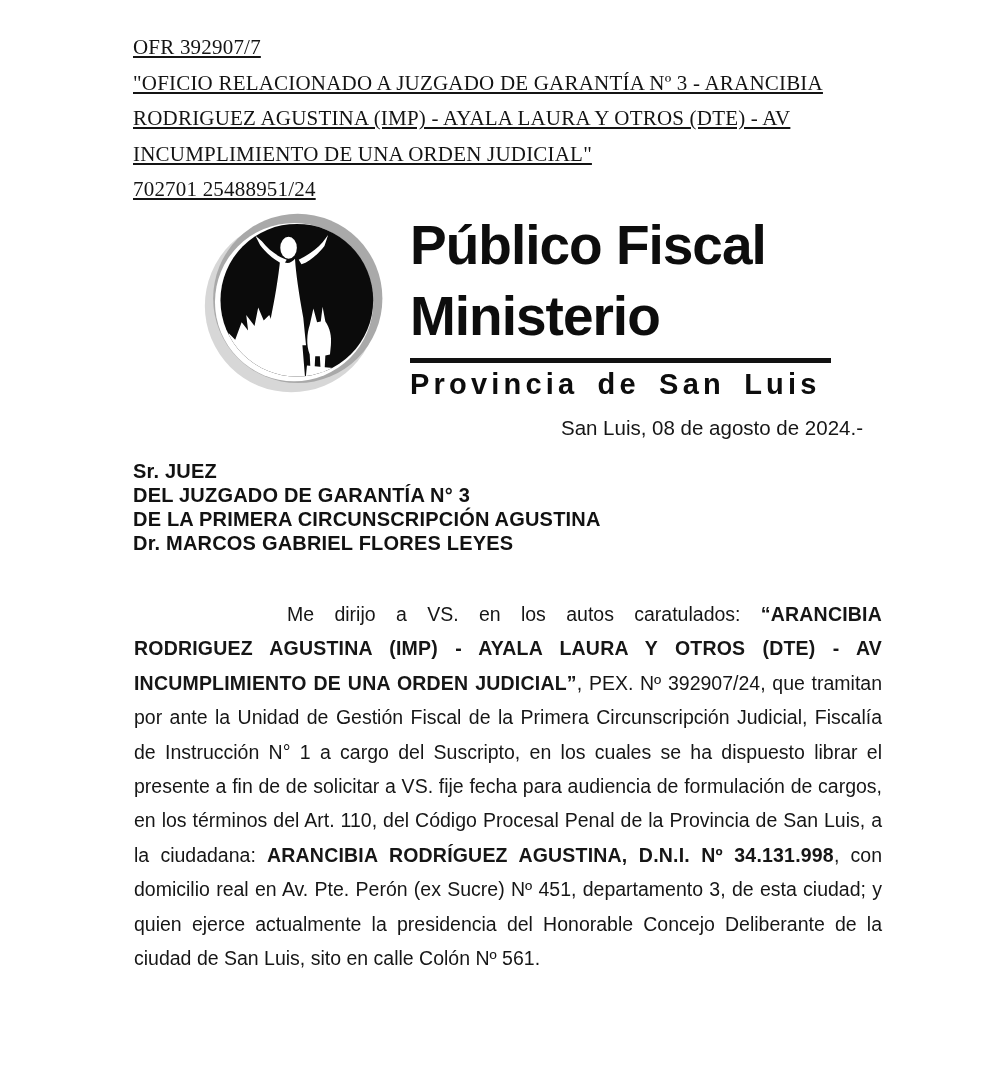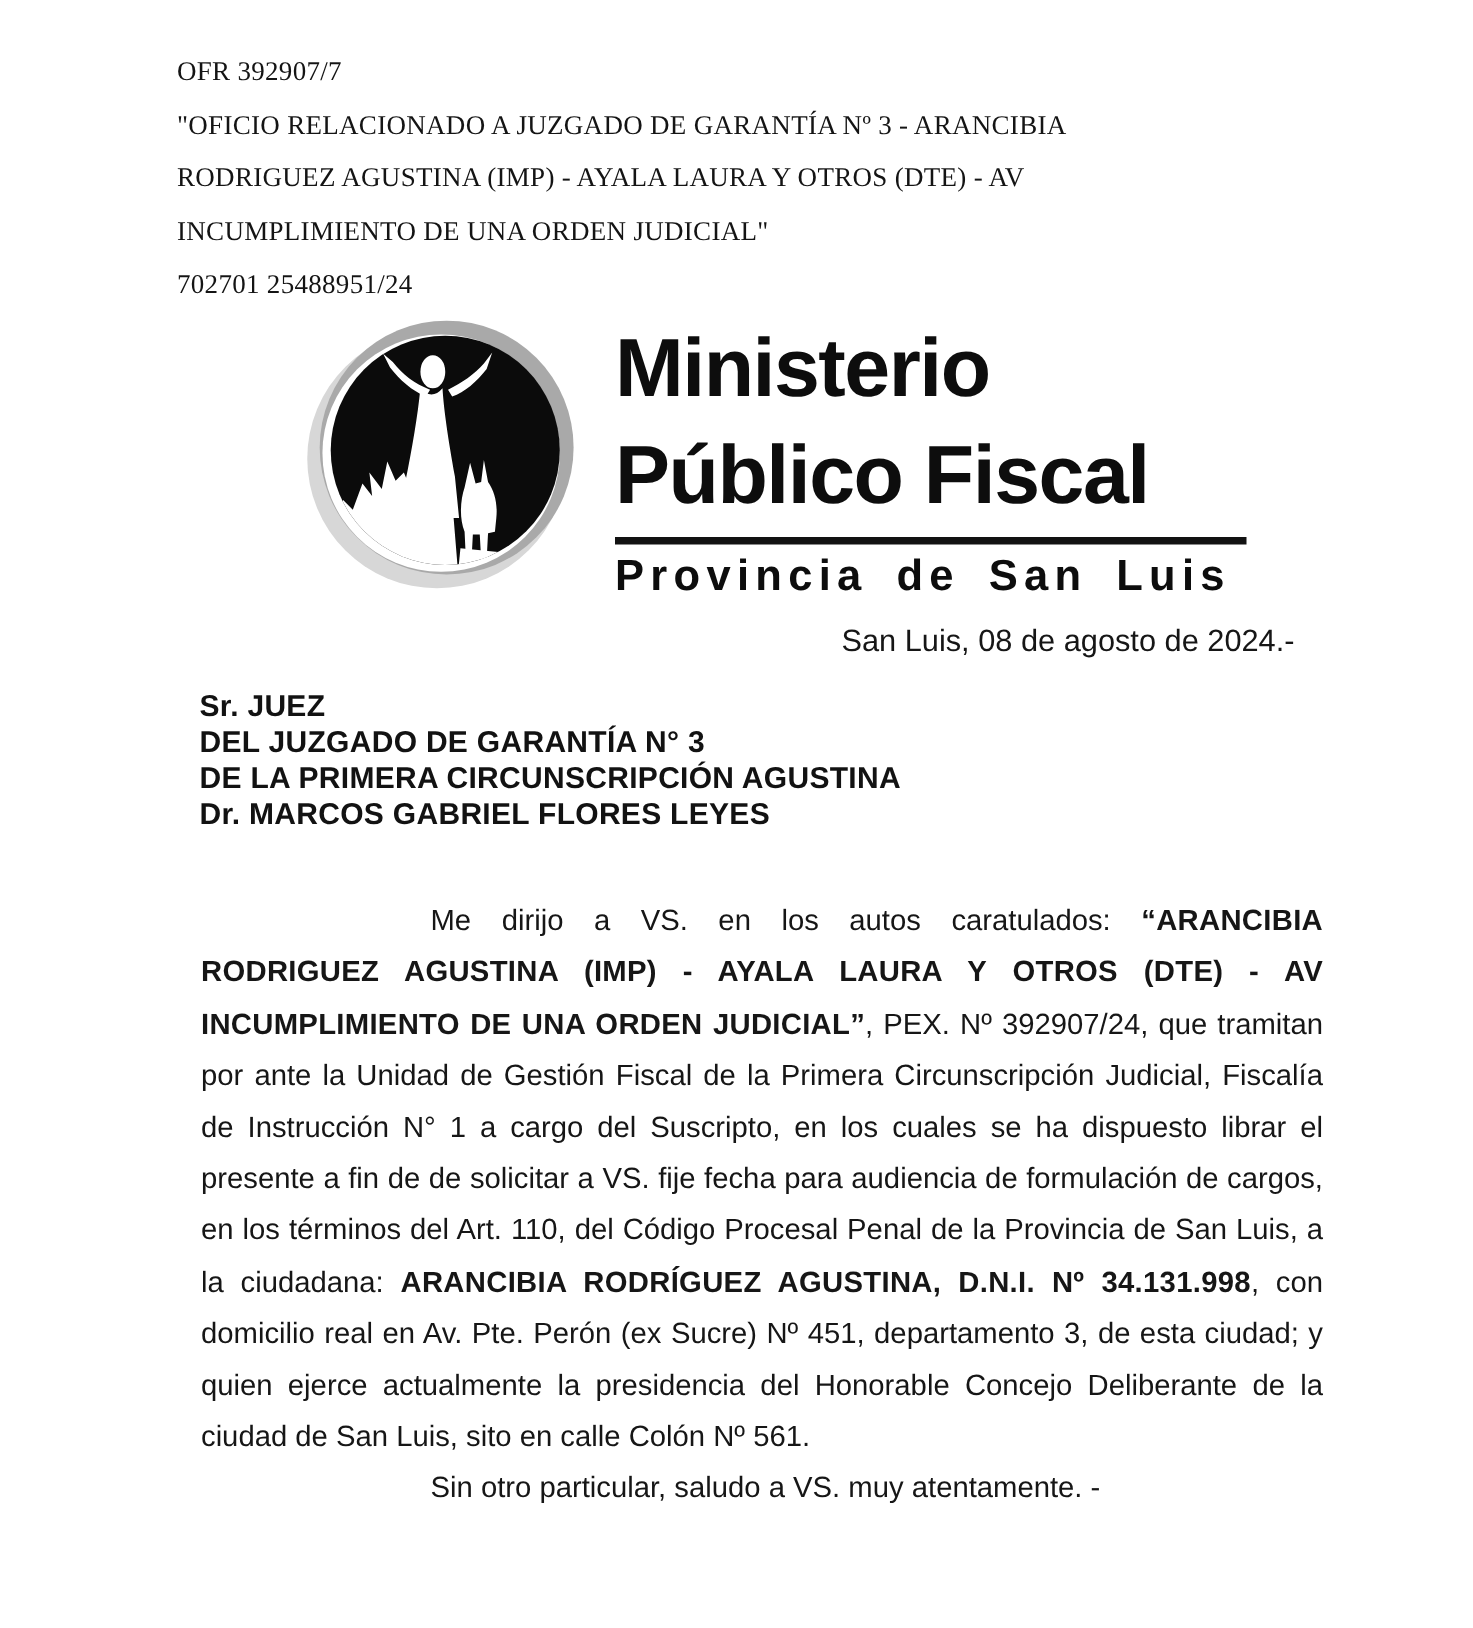--- a/index.html
+++ b/index.html
@@ -3,23 +3,23 @@
 <meta charset="utf-8">
 <style>
   html,body{margin:0;padding:0;background:#ffffff;}
   .page{
     position:relative;width:982px;height:1085px;background:#ffffff;
     color:#1a1a1a;overflow:hidden;
     font-family:"Liberation Sans",sans-serif;
   }
   
   .doc-header{
-    position:absolute;left:118px;top:30px;width:780px;
+    position:absolute;left:133px;top:30px;width:780px;
     font-family:"Liberation Serif",serif;
-    font-size:18px;line-height:35.5px;letter-spacing:.2px;color:#141414;
+    font-size:21px;line-height:35.5px;letter-spacing:.2px;color:#141414;text-decoration:underline;
   }
   
   .logo-row{position:absolute;left:203px;top:208px;display:flex;align-items:flex-start;}
   .emblem{width:184px;height:190px;flex:none;display:block;}
   .logo-text{margin-left:23px;padding-top:2px;font-weight:bold;color:#0d0d0d;}
   .logo-name{font-size:55px;line-height:71px;letter-spacing:-1px;white-space:nowrap;}
   .logo-rule{height:5px;background:#121212;width:421px;margin:6px 0 5px 0;}
   .logo-sub{font-size:29px;letter-spacing:4.2px;word-spacing:7px;white-space:nowrap;}
   
   .date-line{position:absolute;top:416px;right:119px;font-size:20.5px;color:#161616;}
@@ -73,34 +73,33 @@
         <path d="M84,52 C82,72 78,96 73,120 L70,146 L112,146 L109,116 C104,88 101,68 100,52 C95,58 89,58 84,52 Z"></path>
 
         <path d="M19,152 L28,133 L35,140 L42,121 L49,130 L47,113 L56,125 L60,105 L66,119 L72,113 L77,125 L98,121 L107,133 L111,182 L95,198 L18,198 Z"></path>
 
         <path d="M120,106 L124,121 L128,120 L130,104 L133,120 C138,127 140,136 139,146 L138,156 L133,157 L132,176 L128,176 L127,158 L122,158 L121,177 L117,177 L116,156 C112,146 113,133 116,124 Z"></path>
 
         <path d="M110,198 L113,168 L144,171 L147,198 Z"></path>
       </g>
     </svg>
     <div class="logo-text">
+      <div class="logo-name">Público Fiscal</div>
       <div class="logo-name">Ministerio</div>
-      <div class="logo-name">Público Fiscal</div>
       <div class="logo-rule"></div>
       <div class="logo-sub">Provincia de San Luis</div>
     </div>
   </div>
 
   <div class="date-line">San Luis, 08 de agosto de 2024.-</div>
 
   <div class="addressee">
     <div>Sr. JUEZ</div>
     <div>DEL JUZGADO DE GARANTÍA N° 3</div>
     <div>DE LA PRIMERA CIRCUNSCRIPCIÓN AGUSTINA</div>
     <div>Dr. MARCOS GABRIEL FLORES LEYES</div>
   </div>
 
   <div class="body-block">
     <p class="body-par"><span>Me dirijo a VS. en los autos caratulados: </span><b>“ARANCIBIA RODRIGUEZ AGUSTINA (IMP) - AYALA LAURA Y OTROS (DTE) - AV INCUMPLIMIENTO DE UNA ORDEN JUDICIAL”</b><span>, PEX. Nº 392907/24, que tramitan por ante la Unidad de Gestión Fiscal de la Primera Circunscripción Judicial, Fiscalía de Instrucción N° 1 a cargo del Suscripto, en los cuales se ha dispuesto librar el presente a fin de de solicitar a VS. fije fecha para audiencia de formulación de cargos, en los términos del Art. 110, del Código Procesal Penal de la Provincia de San Luis, a la ciudadana: </span><b>ARANCIBIA RODRÍGUEZ AGUSTINA, D.N.I. Nº 34.131.998</b><span>, con domicilio real en Av. Pte. Perón (ex Sucre) Nº 451, departamento 3, de esta ciudad; y quien ejerce actualmente la presidencia del Honorable Concejo Deliberante de la ciudad de San Luis, sito en calle Colón Nº 561.</span></p>
-    <p class="closing">Sin otro particular, saludo a VS. muy atentamente. -</p>
   </div>
 
 </div>
 
 </body></html>

